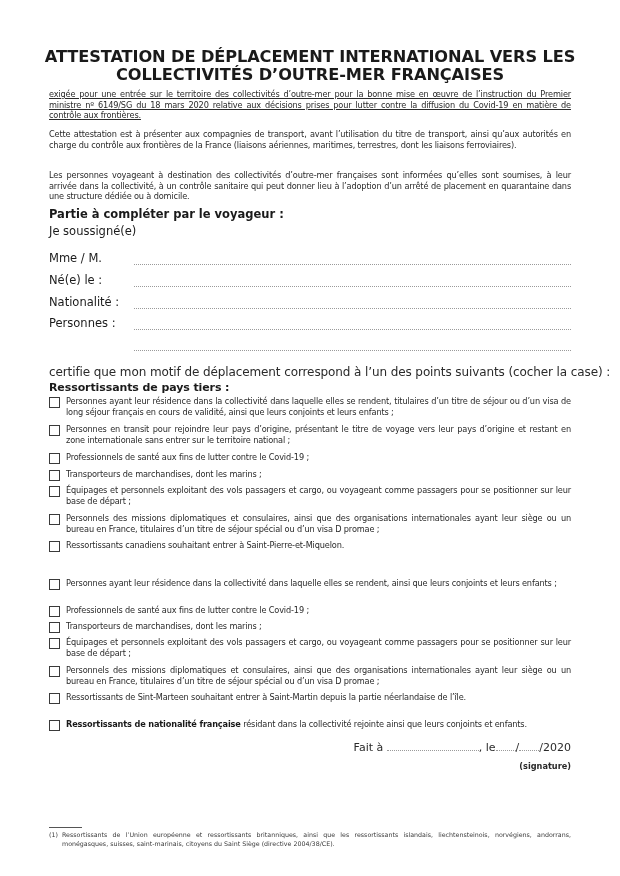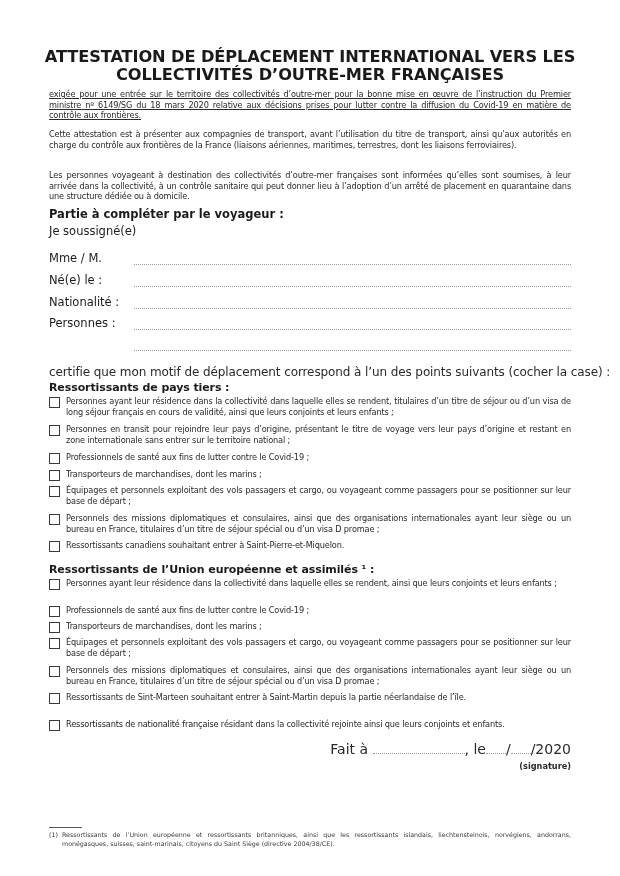--- a/index.html
+++ b/index.html
@@ -13,22 +13,22 @@
     .p3 { top: 170px; }
     .section-title { position: absolute; left: 49px; top: 207px; font-weight: bold; font-size: 11.5px; color: #1a1a1a; }
     .soussigne { position: absolute; left: 49px; top: 224px; font-size: 11.5px; color: #1a1a1a; }
     .field-label { position: absolute; left: 49px; font-size: 11.5px; color: #1a1a1a; }
     .field-line { position: absolute; left: 134px; width: 437px; height: 1px; border-bottom: 1px dotted #9a9a9a; }
     .certifie { position: absolute; left: 49px; top: 365px; font-size: 12px; color: #2a2a2a; letter-spacing: -0.1px; }
     .group-title { position: absolute; left: 49px; font-weight: bold; font-size: 11px; color: #1a1a1a; letter-spacing: -0.1px; }
     .opt { position: absolute; left: 49px; width: 522px; }
     .cb { position: absolute; left: 0; top: 1px; width: 11px; height: 11px; border: 1px solid #3a3a3a; background: #fff; cursor: pointer; }
     .opt-text { position: absolute; left: 17px; width: 505px; font-size: 8.2px; line-height: 10.6px; color: #2a2a2a; letter-spacing: -0.15px; text-align: justify; }
-    .opt-text b { font-weight: normal; color: #1a1a1a; }
-    .faitline { position: absolute; right: 49px; top: 741px; font-size: 14px; color: #2a2a2a; white-space: nowrap; }
+    .opt-text b { font-weight: bold; color: #1a1a1a; }
+    .faitline { position: absolute; right: 49px; top: 741px; font-size: 11px; color: #2a2a2a; white-space: nowrap; }
     .dots { display: inline-block; border-bottom: 1px dotted #9a9a9a; height: 8px; vertical-align: baseline; }
     .signature { position: absolute; right: 49px; top: 761px; font-size: 8.2px; color: #2a2a2a; font-weight: bold; }
     .fn-rule { position: absolute; left: 49px; top: 827px; width: 33px; height: 1px; background: #555; }
     .footnote { position: absolute; left: 49px; top: 830px; width: 522px; font-size: 6.3px; line-height: 9px; color: #3a3a3a; text-align: justify; }
     .fn-num { position: absolute; left: 0; top: 0; }
     .fn-text { display: block; padding-left: 13px; }
   </style>
 </head>
 <body>
 
@@ -86,21 +86,20 @@
   </div>
   <div class="opt" style="top:513px">
     <span class="cb"></span>
     <span class="opt-text">Personnels des missions diplomatiques et consulaires, ainsi que des organisations internationales ayant leur siège ou un bureau en France, titulaires d’un titre de séjour spécial ou d’un visa D promae ;</span>
   </div>
   <div class="opt" style="top:540px">
     <span class="cb"></span>
     <span class="opt-text">Ressortissants canadiens souhaitant entrer à Saint-Pierre-et-Miquelon.</span>
   </div>
 
-  <div class="group-title" style="top:563px">Ressortissants de l’Union européenne et assimilés ¹ :</div>
 
   <div class="opt" style="top:578px">
     <span class="cb"></span>
     <span class="opt-text">Personnes ayant leur résidence dans la collectivité dans laquelle elles se rendent, ainsi que leurs conjoints et leurs enfants ;</span>
   </div>
   <div class="opt" style="top:605px">
     <span class="cb"></span>
     <span class="opt-text">Professionnels de santé aux fins de lutter contre le Covid-19 ;</span>
   </div>
   <div class="opt" style="top:621px">

